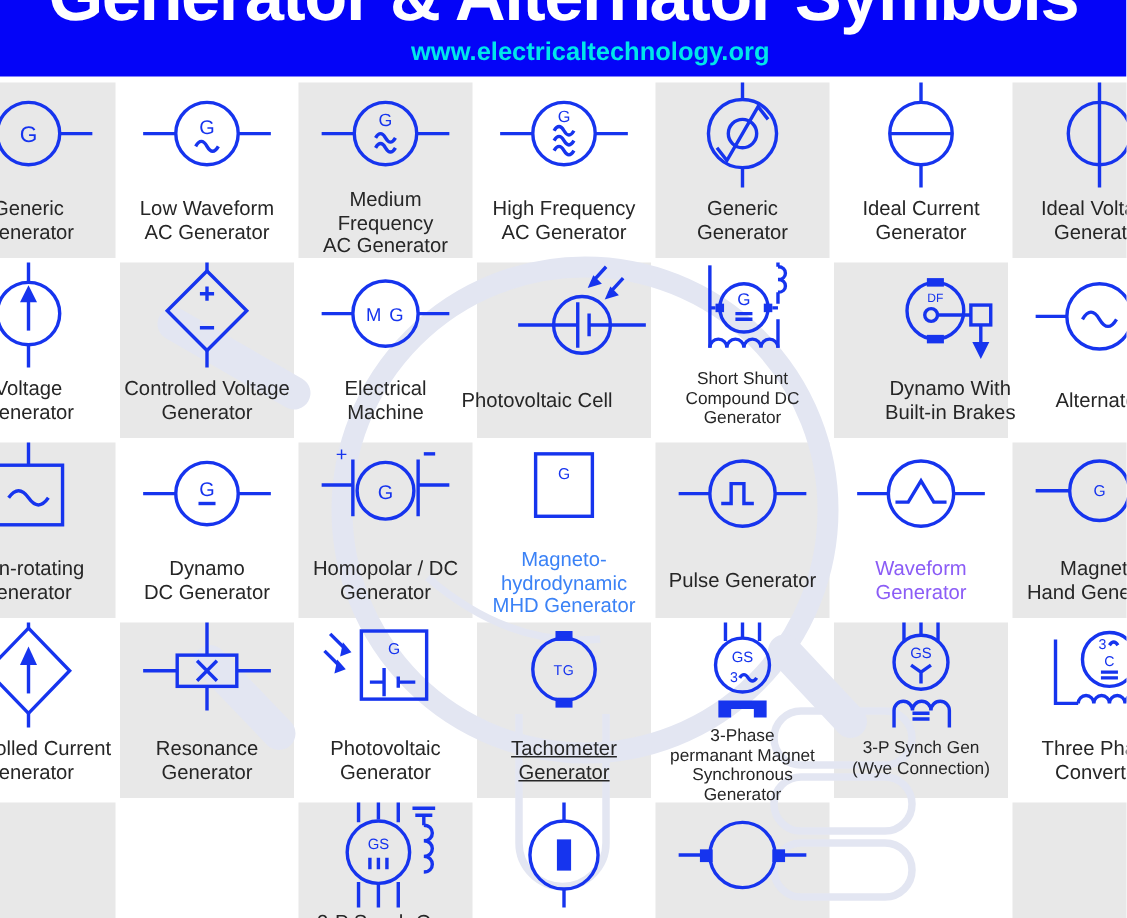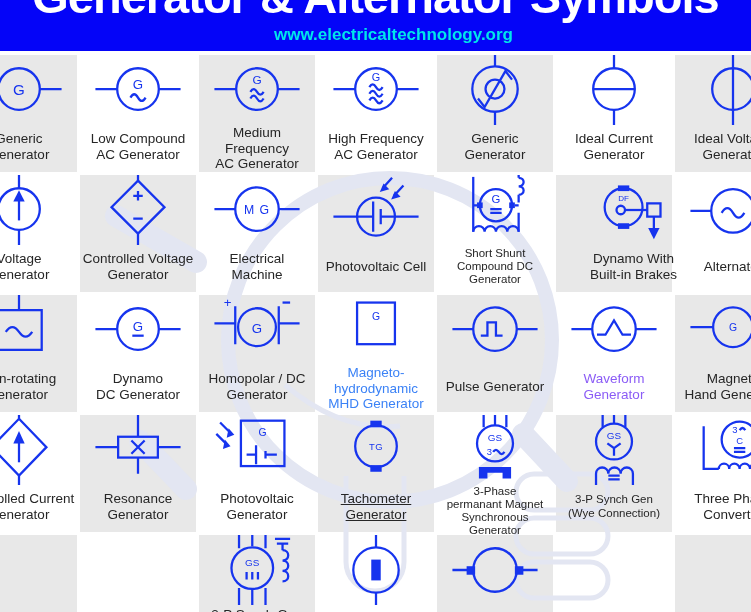--- a/index.html
+++ b/index.html
@@ -84,21 +84,21 @@
       <div class="sym" style="color: rgb(22, 52, 238);">
         <svg width="90" height="70" viewBox="0 0 90 74">
           <g stroke="currentColor" fill="none" stroke-width="2.4" font-family="Liberation Sans, sans-serif">
             <path d="M0,36 H23 M67,36 H90"></path>
             <circle cx="45" cy="36" r="22"></circle>
             <text fill="currentColor" stroke="none" text-anchor="middle" x="45" y="36" font-size="14">G</text>
             <path d="M37,45 q4,-7 8,0 q4,7 8,0"></path>
           </g>
         </svg>
       </div>
-      <div class="lbl" style="color: rgb(38, 38, 38);">Low Compound
+      <div class="lbl" style="color: rgb(38, 38, 38);">Low Waveform
 AC Generator</div>
     </div>
     <div class="cellbg" style="left: 199px; top: 4px; width: 116px; height: 117px; background: rgb(232, 232, 232);"></div>
     <div class="cell" style="left: 199px; top: 4px; width: 116px; height: 117px;">
       <div class="sym" style="color: rgb(22, 52, 238);">
         <svg width="90" height="70" viewBox="0 0 90 74">
           <g stroke="currentColor" fill="none" stroke-width="2.4" font-family="Liberation Sans, sans-serif">
             <path d="M0,36 H23 M67,36 H90"></path>
             <circle cx="45" cy="36" r="22"></circle>
             <text fill="currentColor" stroke="none" text-anchor="middle" x="45" y="31" font-size="12.5">G</text>
@@ -204,21 +204,21 @@
             <path d="M0,36 H22 M68,36 H90"></path>
             <circle cx="45" cy="36" r="23"></circle>
             <text fill="currentColor" stroke="none" text-anchor="middle" x="45" y="41" font-size="13" letter-spacing="1">M G</text>
           </g>
         </svg>
       </div>
       <div class="lbl" style="color: rgb(38, 38, 38);">Electrical
 Machine</div>
     </div>
     <div class="cellbg" style="left: 318px; top: 124px; width: 116px; height: 117px; background: rgb(232, 232, 232);"></div>
-    <div class="cell" style="left: 318px; top: 124px; width: 116px; height: 117px;">
+    <div class="cell" style="left: 318px; top: 124px; width: 116px; height: 117px; align-items: flex-end;">
       <div class="sym" style="color: rgb(22, 52, 238);">
         <svg width="90" height="70" viewBox="0 0 90 74">
           <g stroke="currentColor" fill="none" stroke-width="2.4" font-family="Liberation Sans, sans-serif">
             <path d="M0,44 H42 M50,44 H90"></path>
             <circle cx="45" cy="44" r="20"></circle>
             <path d="M42,28 V60 M50,36 V52"></path>
             <path d="M62,3 L52,14 M74,11 L64,22"></path>
             <polygon points="49,18 53,9 59,15" fill="currentColor" stroke="none"></polygon>
             <polygon points="61,26 65,17 71,23" fill="currentColor" stroke="none"></polygon>
           </g>

